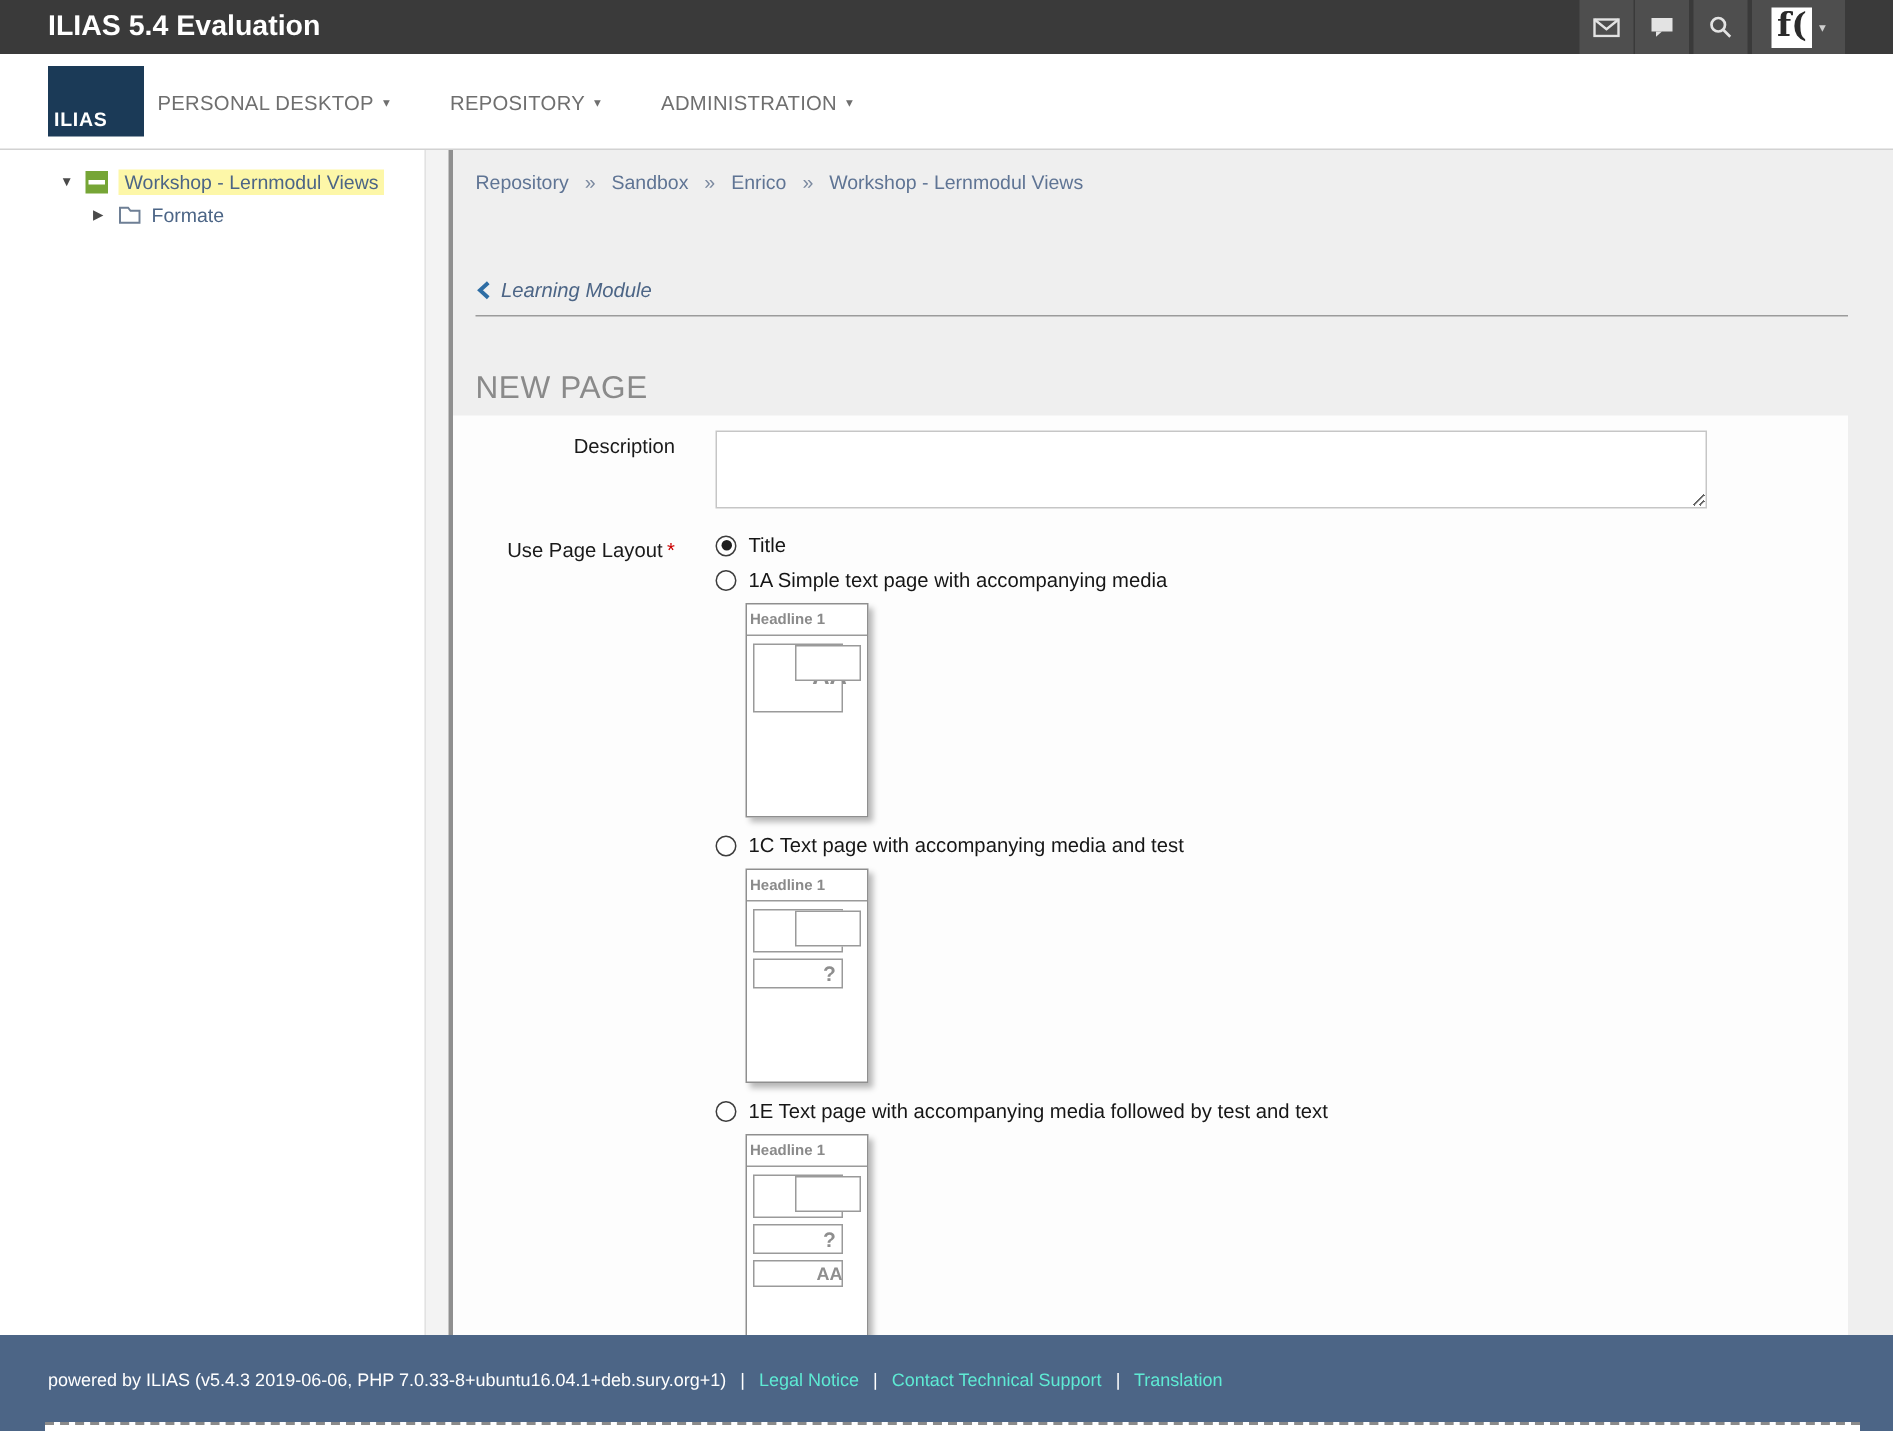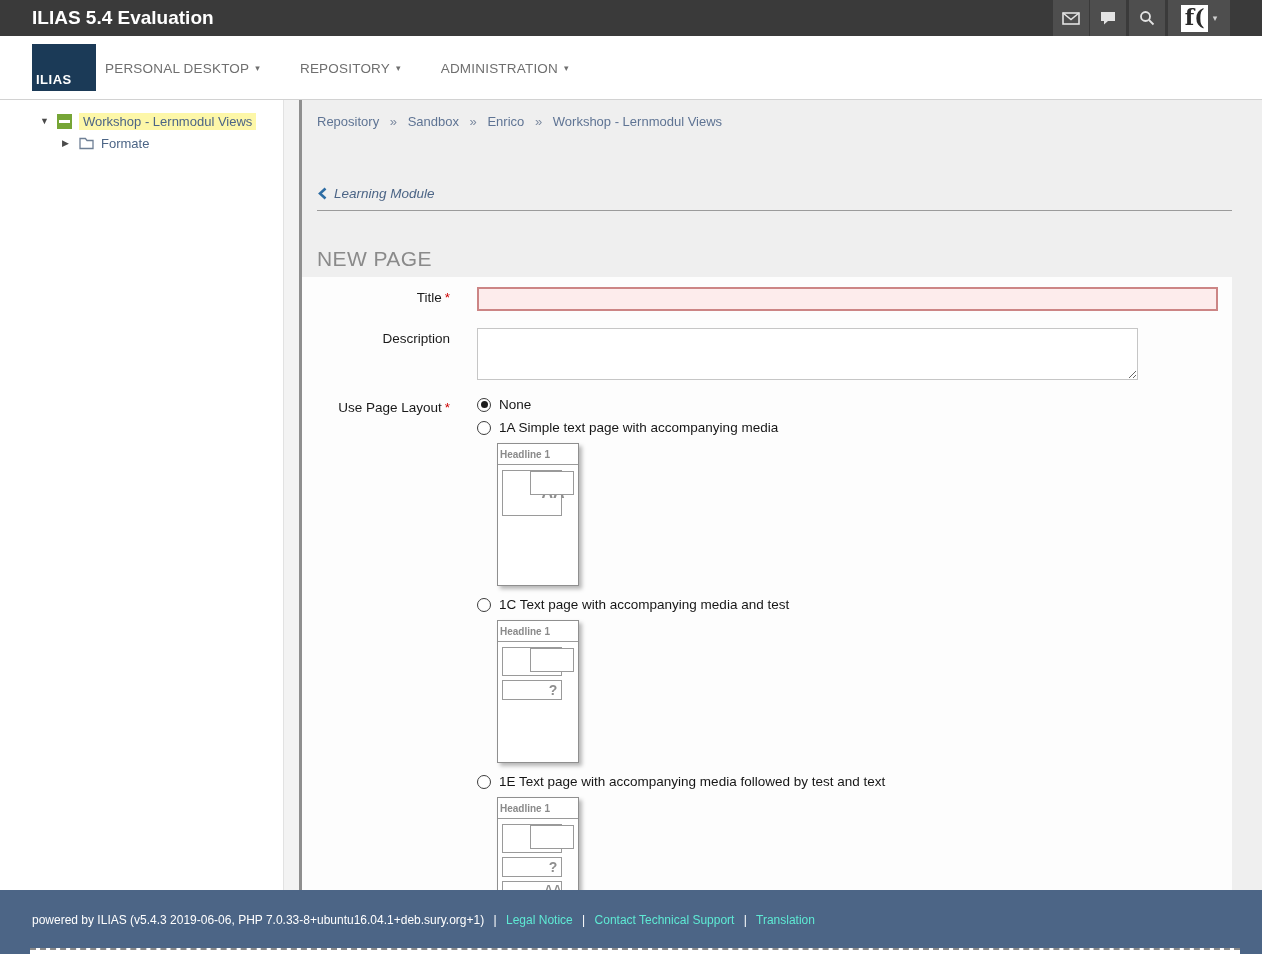--- a/index.html
+++ b/index.html
@@ -167,44 +167,38 @@
             <polyline points="7.5,1.5 2,6.5 7.5,11.5" fill="none" stroke="#2e6da4" stroke-width="2.6"></polyline>
           </svg>
           <span class="back-label">Learning Module</span>
         </div>
 
         <div class="page-title">NEW PAGE</div>
       </div>
 
       <div class="form-panel">
 
-        <div class="form-row">
-          <div class="form-label">
-            <span>Title</span><span class="req">*</span>
-          </div>
-          <input class="title-input" type="text" value="" style="">
-        </div>
 
         <div class="form-row">
           <div class="form-label">
             <span>Description</span>
           </div>
           <textarea class="desc-area" style=""></textarea>
         </div>
 
         <div class="form-row">
           <div class="form-label">
             <span>Use Page Layout</span><span class="req">*</span>
           </div>
 
           <div>
 
             <div class="opt-row">
               <input type="radio" name="layout" checked="" style="">
-              <span class="opt-label">None</span>
+              <span class="opt-label">Title</span>
             </div>
 
             <div class="opt-row">
               <input type="radio" name="layout" style="">
               <span class="opt-label">1A Simple text page with accompanying media</span>
             </div>
             <div class="thumb">
               <div class="thumb-headline">Headline 1</div>
               <div class="thumb-body">
                 <div class="tbox tbox-text glyph-aa">AA</div>

